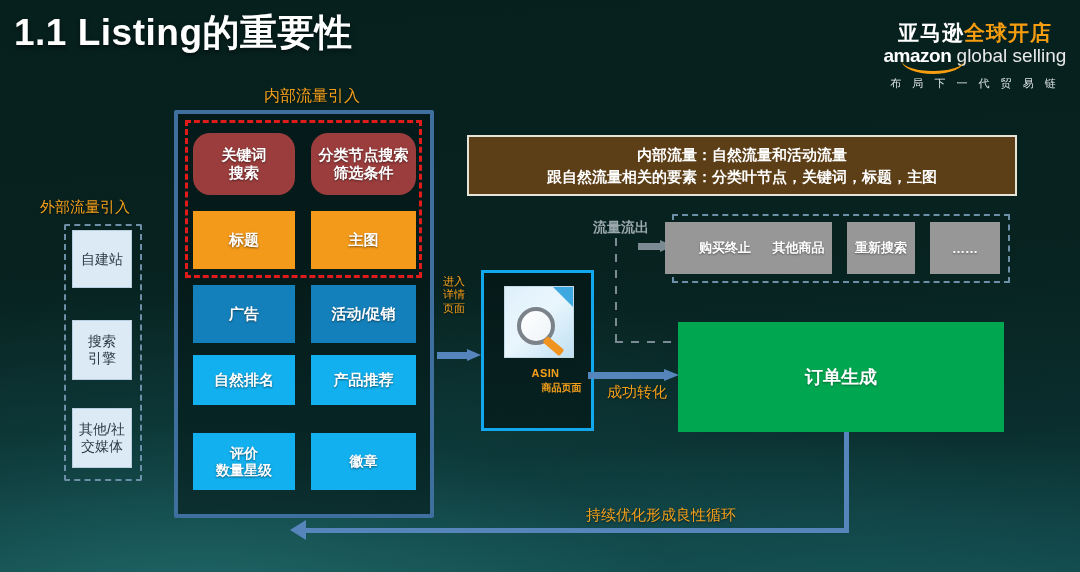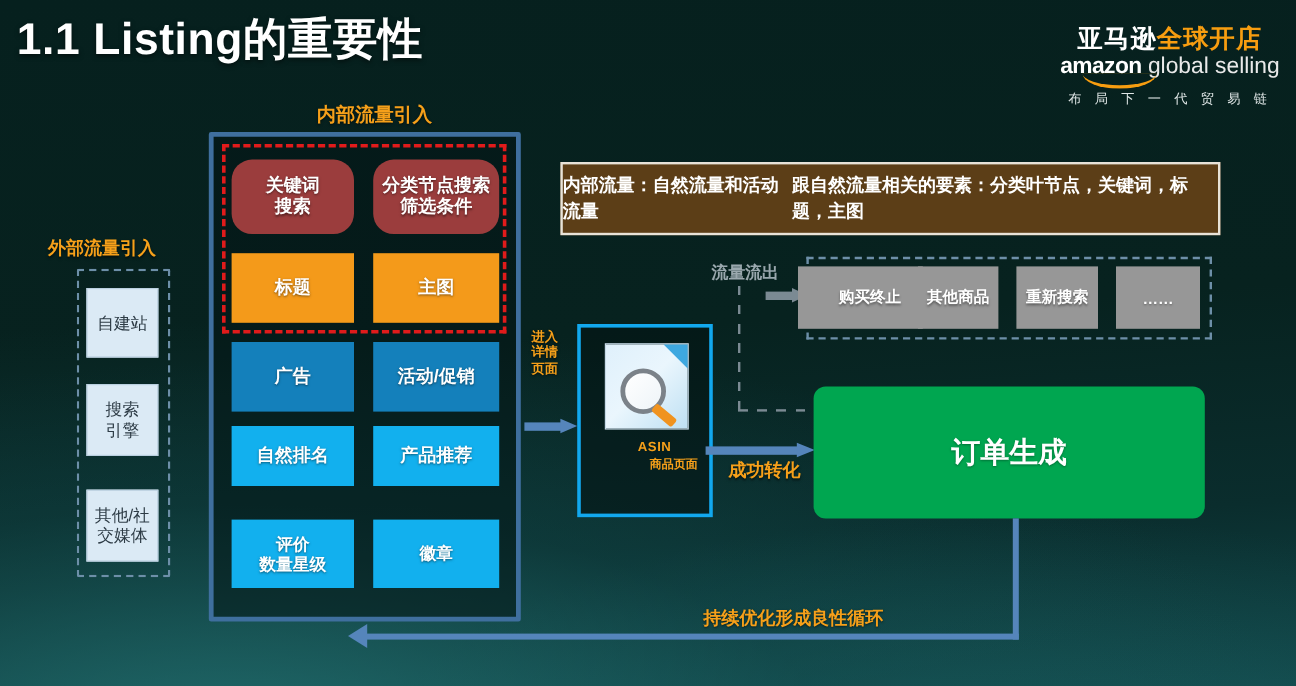--- a/index.html
+++ b/index.html
@@ -31,35 +31,35 @@
   #logo .l2{margin-top:3px;font-size:19px;white-space:nowrap;position:relative;}
   #logo .l2 .amz{color:#ffffff;font-weight:bold;letter-spacing:-.5px;}
   #logo .l2 .gs{color:#e9e9e9;font-weight:normal;}
   #logo .smile{
     position:absolute;left:22px;top:15px;width:62px;height:10px;
     border-bottom:3px solid #f79d10;border-radius:0 0 50% 50%/0 0 100% 100%;
   }
   #logo .l3{margin-top:13px;font-size:11px;color:#dfe6e6;letter-spacing:4px;white-space:nowrap;}
 
   
-  .oran-label{color:#f6a01a;font-weight:bold;text-shadow:0 1px 2px rgba(0,0,0,.6);}
+  .oran-label{color:#f6a01a;font-weight:normal;text-shadow:0 1px 2px rgba(0,0,0,.6);}
   .gray-label{color:#9aa8ae;font-weight:bold;}
 
   
   #ext-title{left:40px;top:198px;font-size:15px;}
   #ext-dash{
     left:64px;top:224px;width:74px;height:253px;
     border:2px dashed #6d8fa8;border-radius:2px;
   }
   .ext-box{
     background:#dbeaf5;color:#2d3b45;border:1px solid #b9cfdf;
     display:flex;align-items:center;justify-content:center;text-align:center;
     font-size:14px;line-height:1.18;width:58px;
   }
-  #ext1{left:72px;top:240px;height:56px;}
+  #ext1{left:72px;top:230px;height:56px;}
   #ext2{left:72px;top:320px;height:58px;}
   #ext3{left:72px;top:408px;height:58px;}
 
   
   #int-title{left:264px;top:86px;font-size:16px;}
   #int-panel{
     left:174px;top:110px;width:252px;height:400px;
     border:4px solid #3f6f9e;background:rgba(3,22,22,.55);border-radius:2px;
   }
   #red-dash{
@@ -80,21 +80,21 @@
   .row1{top:133px;height:62px;font-size:15px;}
   .row2{top:211px;height:58px;font-size:15px;}
   .row3{top:285px;height:58px;font-size:15px;}
   .row4{top:355px;height:50px;font-size:15px;}
   .row5{top:433px;height:57px;font-size:14px;}
 
   
   #banner{
     left:467px;top:135px;width:546px;height:57px;
     background:#5c3e17;border:2px solid #e8e3d8;
-    display:flex;align-items:center;justify-content:center;
+    display:flex;flex-direction:column;align-items:center;justify-content:center;
     color:#ffffff;font-weight:bold;font-size:15px;line-height:1.45;
   }
 
   
   #enter-label{
     left:436px;top:275px;width:36px;font-size:11px;line-height:1.22;text-align:center;
   }
   #enter-arrow{left:437px;top:349px;width:44px;height:12px;}
   #enter-arrow .shaft{position:absolute;left:0;top:3px;width:32px;height:7px;background:#5585bb;}
   #enter-arrow .head{
@@ -151,23 +151,22 @@
 
   
   #conv-arrow{left:588px;top:369px;width:92px;height:12px;}
   #conv-arrow .shaft{position:absolute;left:0;top:3px;width:78px;height:7px;background:#5585bb;}
   #conv-arrow .head{position:absolute;left:76px;top:0;width:0;height:0;
     border-top:6px solid transparent;border-bottom:6px solid transparent;border-left:15px solid #5585bb;}
   #conv-label{left:591px;top:383px;font-size:15px;margin-left:16px;}
   #green-box{
     left:678px;top:322px;width:326px;height:110px;background:#00a650;
     display:flex;align-items:center;justify-content:center;
-    color:#ffffff;font-weight:bold;font-size:24px;
+    color:#ffffff;font-weight:bold;font-size:18px;
     text-shadow:0 1px 2px rgba(0,0,0,.35);
-    border-radius:10px;
   }
 
   
   #fb-v{left:844px;top:432px;width:5px;height:101px;background:#5585bb;}
   #fb-h{left:303px;top:528px;width:546px;height:5px;background:#5585bb;}
   #fb-head{left:290px;top:520px;width:0;height:0;
     border-top:10px solid transparent;border-bottom:10px solid transparent;border-right:16px solid #5585bb;}
   #fb-label{left:586px;top:506px;font-size:15px;}
 </style>
 </head>

